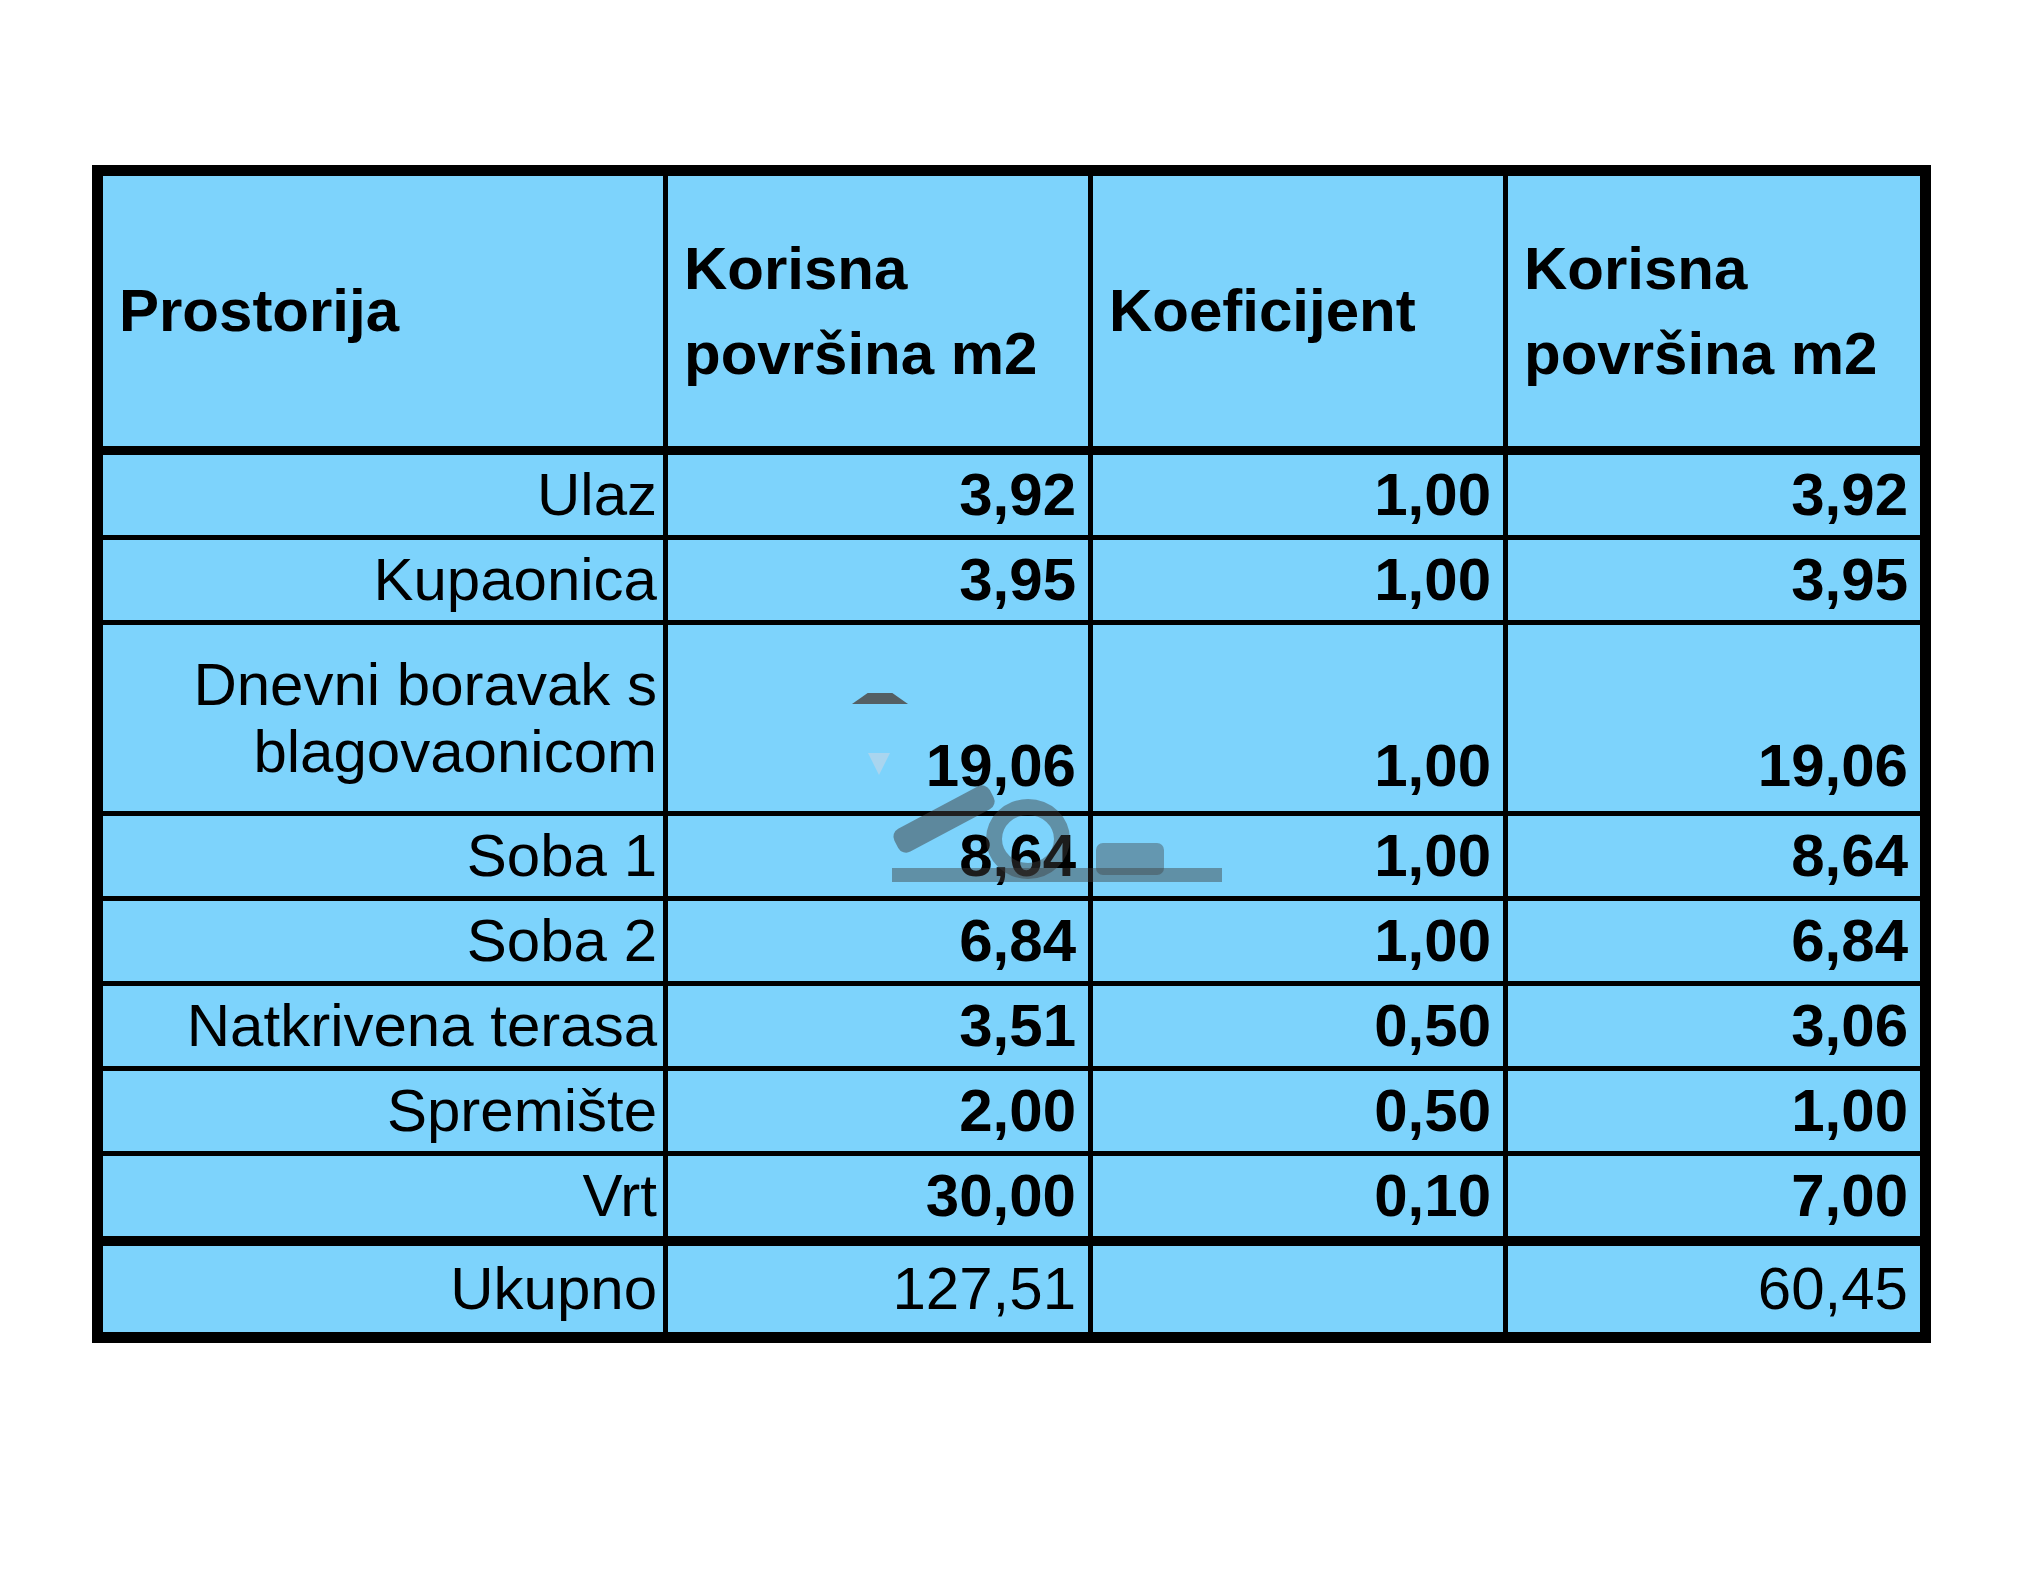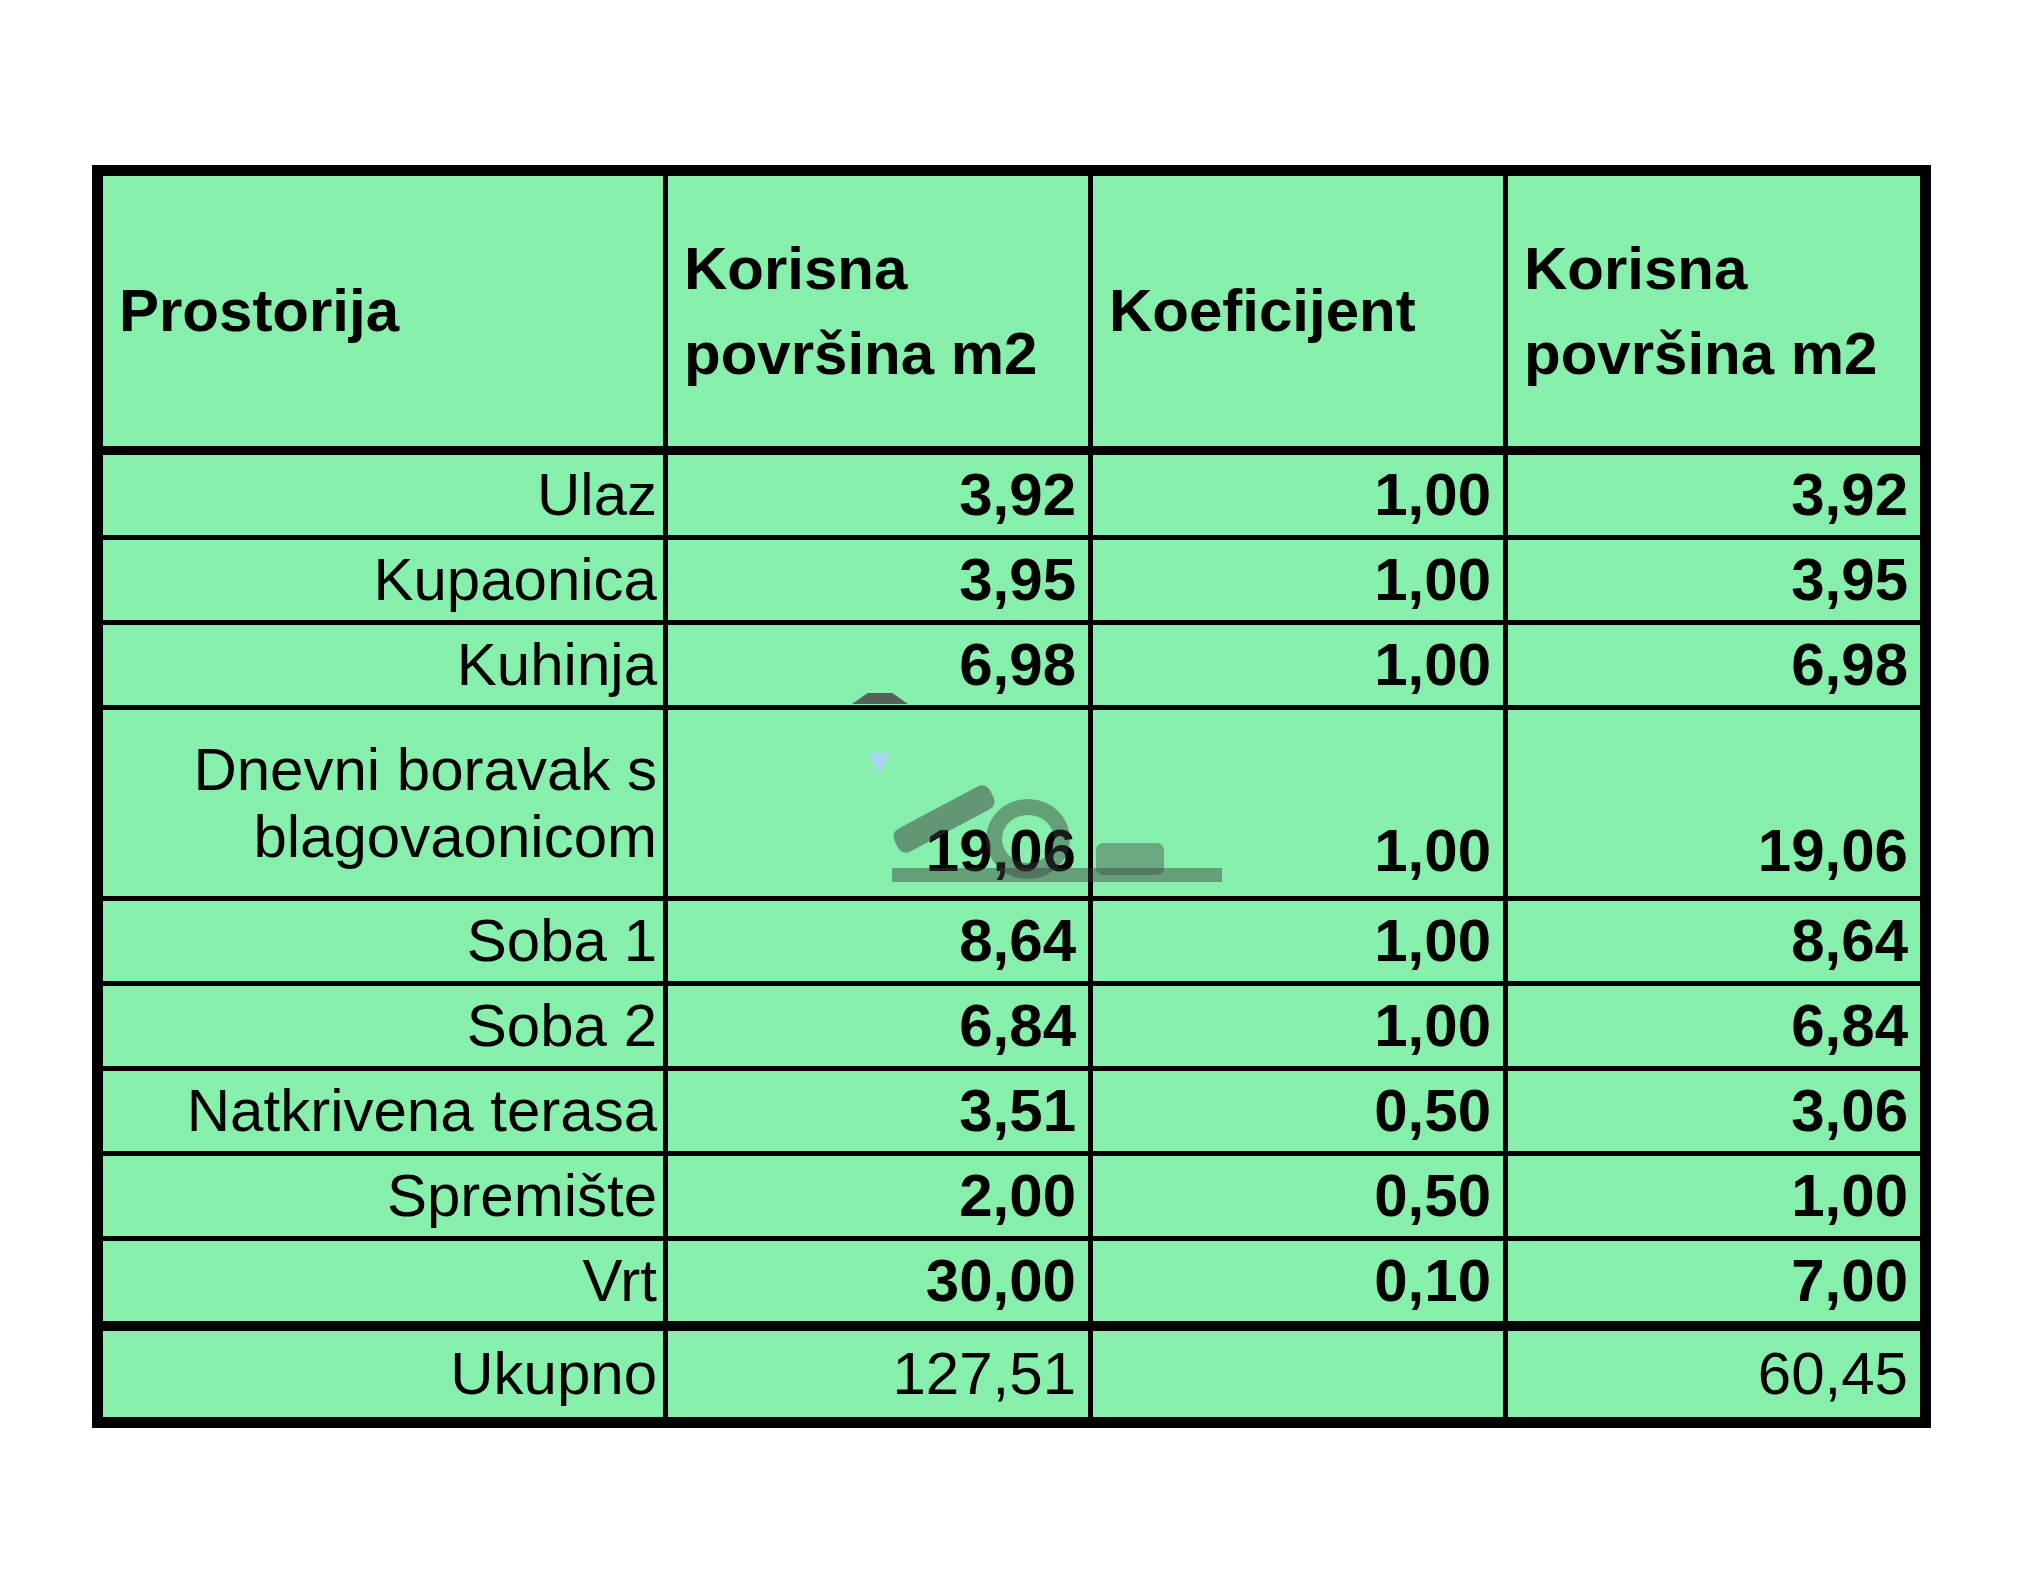--- a/index.html
+++ b/index.html
@@ -15,21 +15,21 @@
     color: #000000;
     overflow: hidden;
   }
 
   table.area-table {
     position: absolute;
     left: 92px;
     top: 165px;
     border-collapse: collapse;
     table-layout: fixed;
-    background: #86efac;
+    background: #7dd3fc;
     border: 11px solid #000000;
   }
 
   .area-table col.c1 { width: 568px; }
   .area-table col.c2 { width: 425px; }
   .area-table col.c3 { width: 415px; }
   .area-table col.c4 { width: 420px; }
 
   .area-table th,
   .area-table td {
@@ -137,26 +137,20 @@
       <td class="num">3,92</td>
       <td class="num">1,00</td>
       <td class="num">3,92</td>
     </tr>
     <tr>
       <td class="name">Kupaonica</td>
       <td class="num">3,95</td>
       <td class="num">1,00</td>
       <td class="num">3,95</td>
     </tr>
-    <tr>
-      <td class="name">Kuhinja</td>
-      <td class="num">6,98</td>
-      <td class="num">1,00</td>
-      <td class="num">6,98</td>
-    </tr>
     <tr class="row-dnevni">
       <td class="name">Dnevni boravak s blagovaonicom</td>
       <td class="num">19,06</td>
       <td class="num">1,00</td>
       <td class="num">19,06</td>
     </tr>
     <tr>
       <td class="name">Soba 1</td>
       <td class="num">8,64</td>
       <td class="num">1,00</td>

